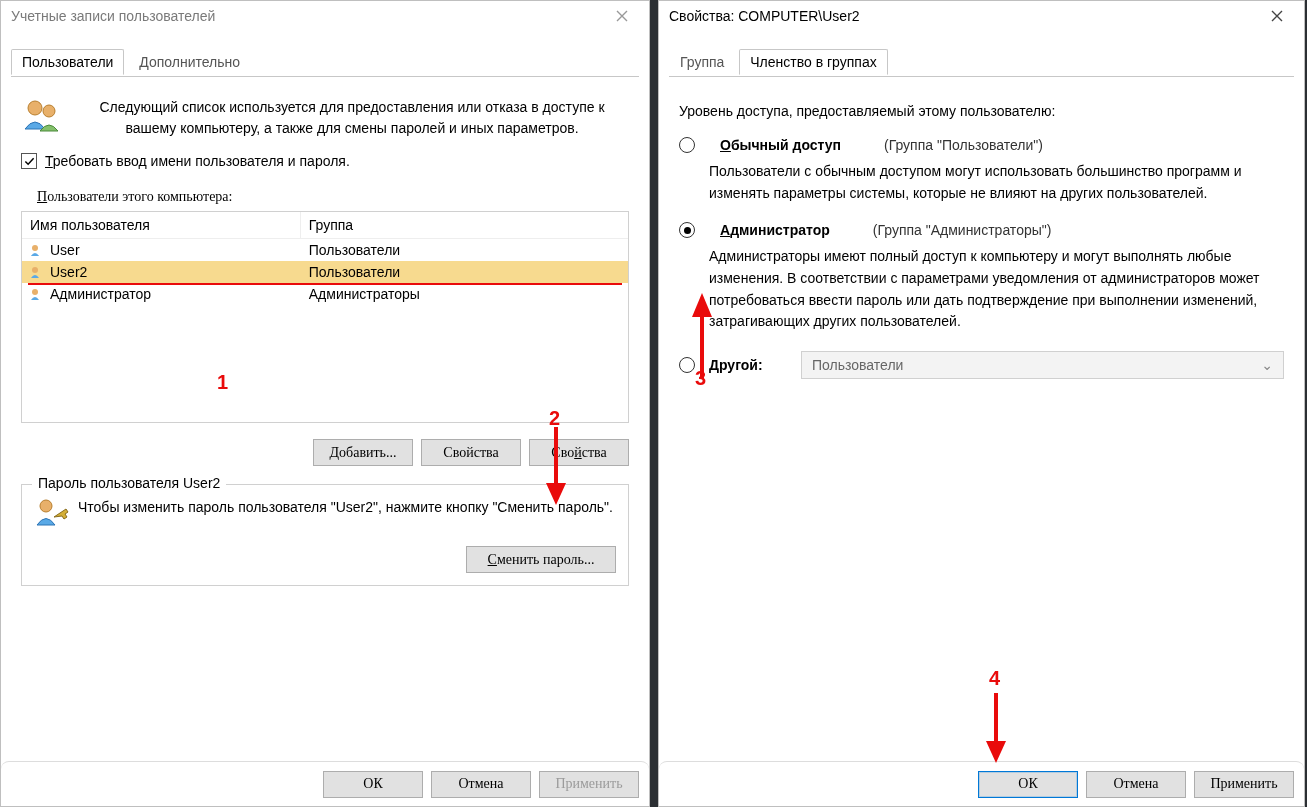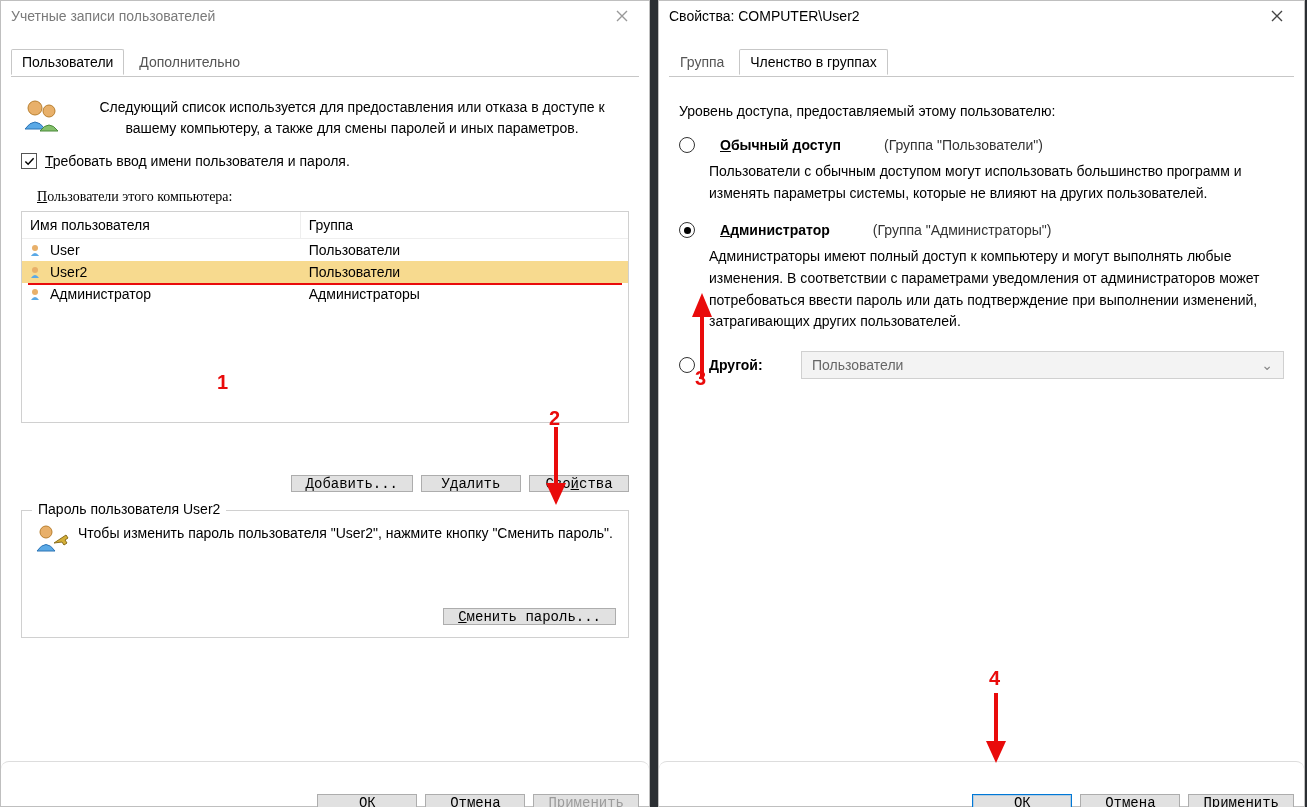--- a/index.html
+++ b/index.html
@@ -54,21 +54,21 @@
   .col-n{width:46%;}
   .col-g{width:54%;}
   .list-body{flex:1;overflow:auto;}
   .lrow{display:flex;align-items:center;height:22px;}
   .lrow .cell{padding:2px 8px;box-sizing:border-box;display:flex;align-items:center;gap:4px;}
   .lrow.sel{background:var(--highlight);position:relative;}
   .lrow.sel::after{content:"";position:absolute;left:6px;right:6px;bottom:-2px;height:2px;background:var(--red);}
   .uicon{width:16px;height:12px;}
   
   .btn-row{display:flex;gap:8px;justify-content:flex-end;margin:16px 6px 0 6px;}
-  button.win{height:17px;min-width:100px;padding:0 14px;background:var(--btn-bg);border:1px solid var(--btn-border);font-family:Liberation Mono, monospace;font-size:14px;cursor:pointer;margin-top:36px;}
+  button.win{height:27px;min-width:100px;padding:0 14px;background:var(--btn-bg);border:1px solid var(--btn-border);font-family:Liberation Serif, serif;font-size:14px;cursor:pointer;}
   button.win.disabled{color:#9b9b9b;}
   button.win.default{border:1.5px solid #0078d7;box-shadow:inset 0 0 0 1px rgba(0,120,215,.2);}
   .u{text-decoration:underline;}
   
   .group{border:1px solid var(--border2);margin:18px 6px 0 6px;padding:12px 12px 12px 12px;position:relative;}
   .group legend{position:absolute;top:-10px;left:10px;background:#fff;padding:0 6px;font-size:14px;}
   .group .inner{display:flex;gap:8px;align-items:flex-start;}
   .group .gtxt{flex:1;line-height:1.5;}
   .group .gbtn{margin-top:14px;display:flex;justify-content:flex-end;}
   
@@ -175,21 +175,21 @@
             </div>
             <div class="cell col-g">
                 <span>Администраторы</span>
               </div>
           </div>
         </div>
       </div>
 
       <div class="btn-row">
         <button class="win"><span class="u">Д</span><span>обавить...</span></button>
-        <button class="win">Удалить</button>
+        <button class="win">Свойства</button>
         <button class="win"><span>Сво</span><span class="u">й</span><span>ства</span></button>
       </div>
 
       <div class="group">
         <legend>Пароль пользователя User2</legend>
         <div class="inner">
           <span>
             <svg width="36" height="32" viewBox="0 0 36 32">
                 <circle cx="12" cy="9" r="6" fill="#e8b06a" stroke="#b97f2e"></circle>
                 <path d="M3 28 q9 -13 18 0 z" fill="#5aa9e6" stroke="#2d74b5"></path>

